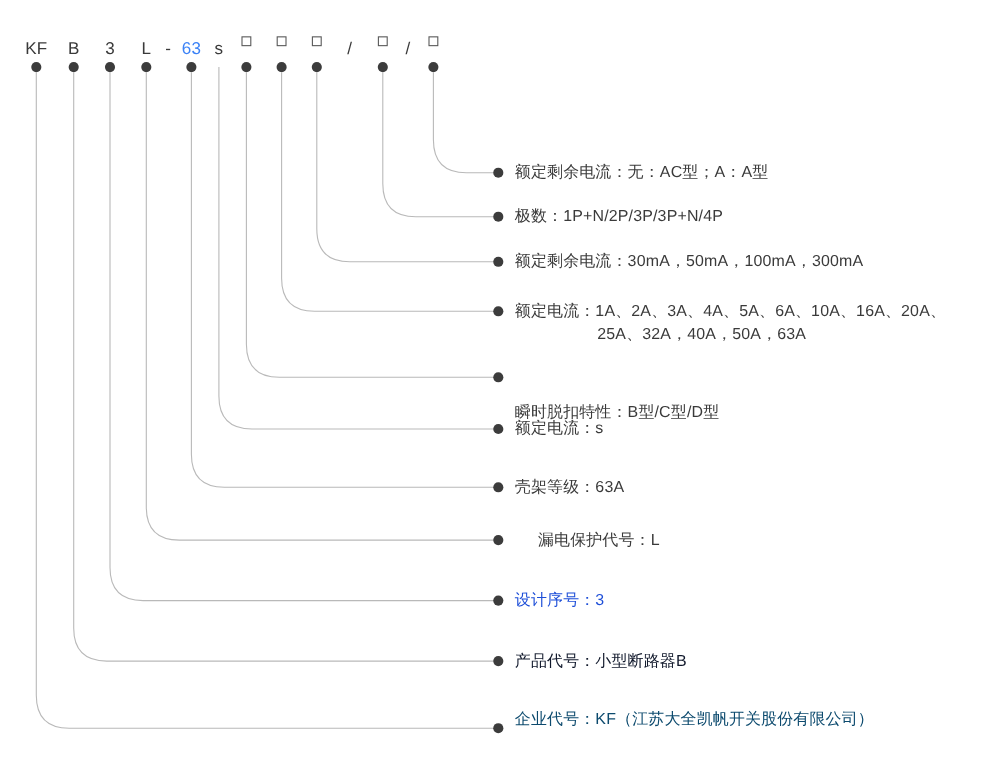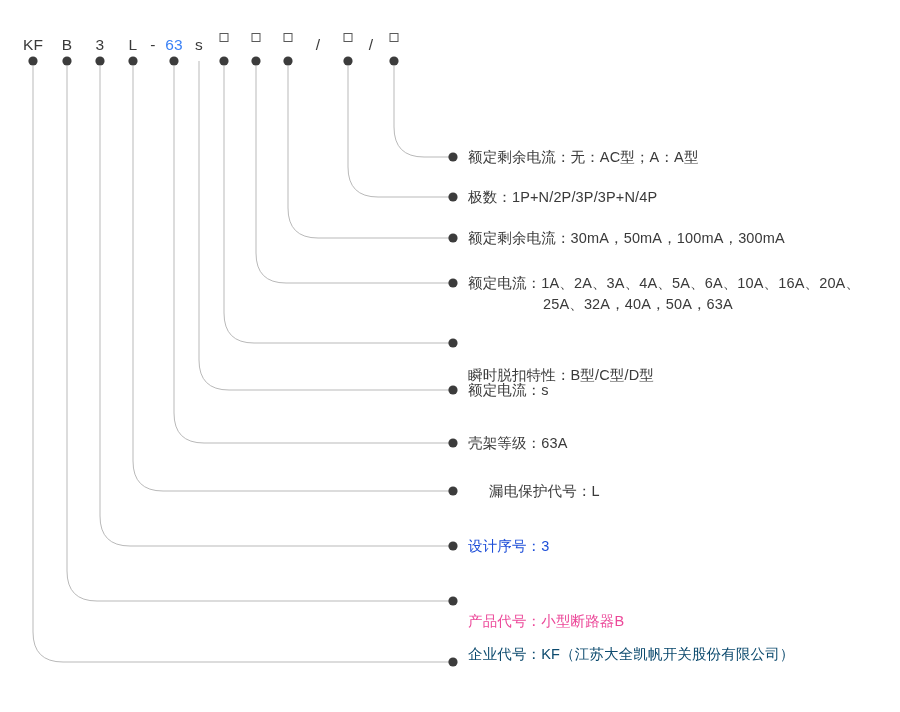--- a/index.html
+++ b/index.html
@@ -116,17 +116,17 @@
   <div id="label-layer">
       <div class="label" style="left: 468px; top: 147px; color: rgb(58, 58, 58);"><span>额定剩余电流：无：AC型；A：A型</span></div>
       <div class="label" style="left: 468px; top: 187px; color: rgb(58, 58, 58);"><span>极数：1P+N/2P/3P/3P+N/4P</span></div>
       <div class="label" style="left: 468px; top: 228px; color: rgb(58, 58, 58);"><span>额定剩余电流：30mA，50mA，100mA，300mA</span></div>
       <div class="label" style="left: 468px; top: 273px; color: rgb(58, 58, 58);"><span>额定电流：1A、2A、3A、4A、5A、6A、10A、16A、20A、</span><span class="cont">25A、32A，40A，50A，63A</span></div>
       <div class="label" style="left: 468px; top: 333px; color: rgb(58, 58, 58); margin-top: 32px;"><span>瞬时脱扣特性：B型/C型/D型</span></div>
       <div class="label" style="left: 468px; top: 380px; color: rgb(58, 58, 58);"><span>额定电流：s</span></div>
       <div class="label" style="left: 468px; top: 433px; color: rgb(58, 58, 58);"><span>壳架等级：63A</span></div>
       <div class="label" style="left: 468px; top: 481px; color: rgb(58, 58, 58); margin-left: 21px;"><span>漏电保护代号：L</span></div>
       <div class="label" style="left: 468px; top: 536px; color: #1d4ed8;"><span>设计序号：3</span></div>
-      <div class="label" style="left: 468px; top: 591px; color: #ec4899; margin-top: 20px;"><span>产品代号：小型断路器B</span></div>
+      <div class="label" style="left: 468px; top: 591px; color: #0f172a;"><span>产品代号：小型断路器B</span></div>
       <div class="label" style="left: 468px; top: 644px; color: #0c4a6e;"><span>企业代号：KF（江苏大全凯帆开关股份有限公司）</span></div>
     </div>
 
 </div>
 
 </body></html>

